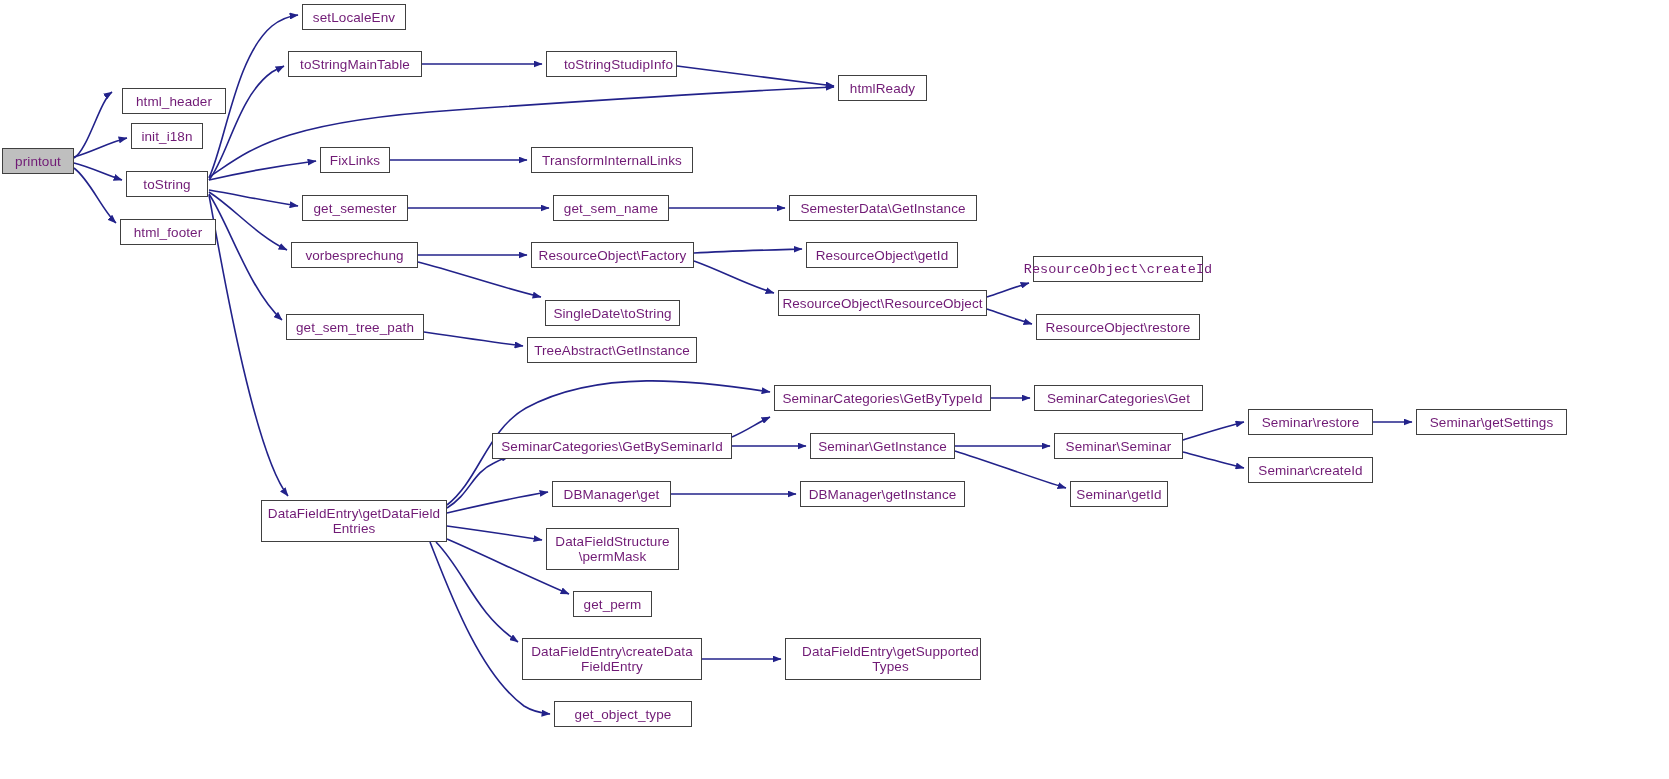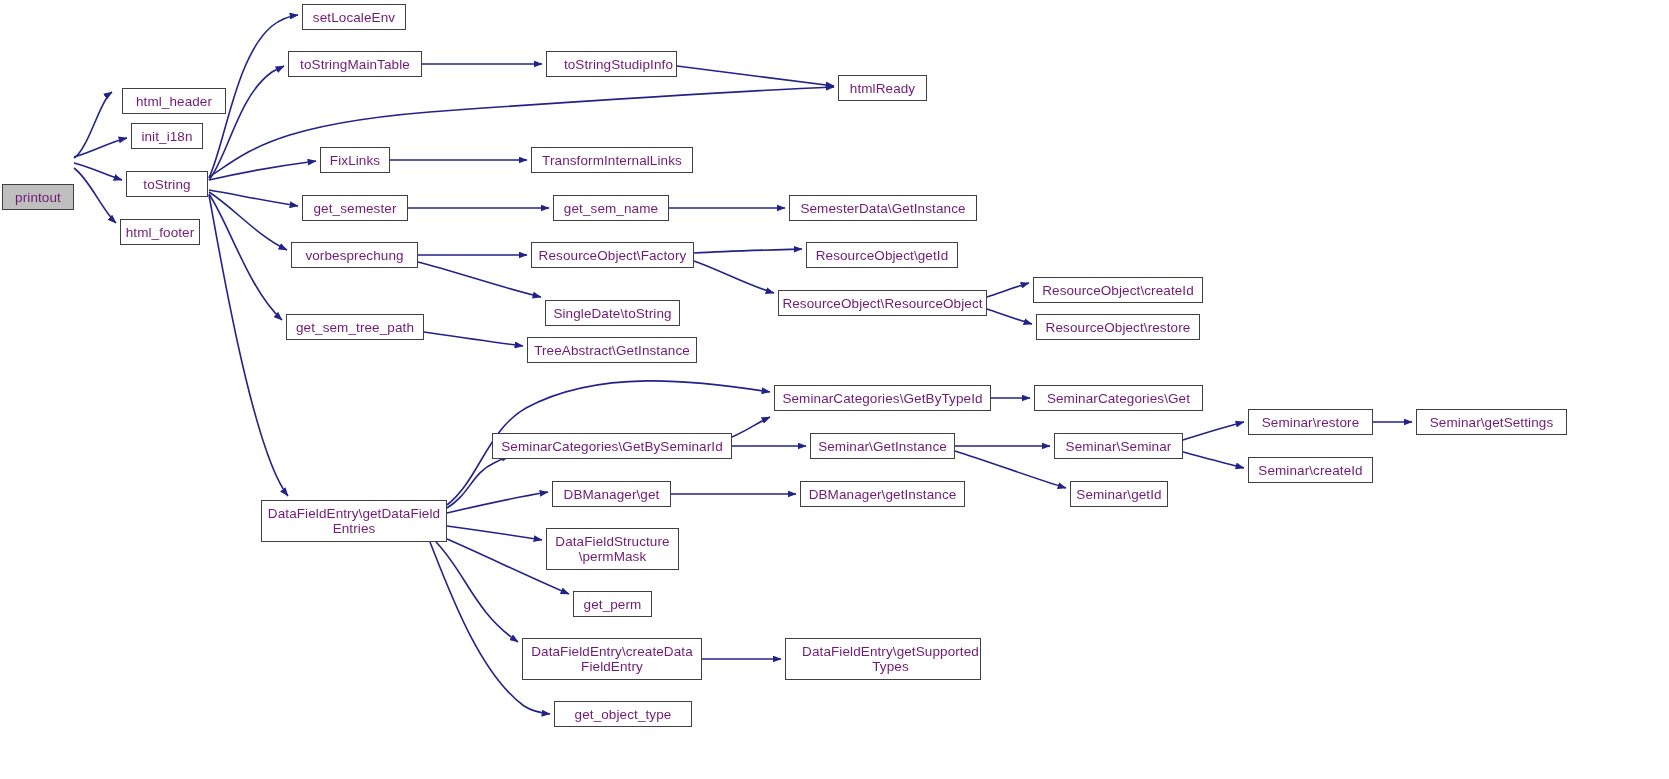--- a/index.html
+++ b/index.html
@@ -97,41 +97,41 @@
         <path d="M955,446 C986,446 1020,446 1050,446" fill="none" stroke="#22228a" stroke-width="1.6" marker-end="url(#arrow)"></path>
         <path d="M955,451 C990,462 1033,478 1066,488" fill="none" stroke="#22228a" stroke-width="1.6" marker-end="url(#arrow)"></path>
         <path d="M1183,440 C1202,434 1224,427 1244,422" fill="none" stroke="#22228a" stroke-width="1.6" marker-end="url(#arrow)"></path>
         <path d="M1183,452 C1202,457 1224,463 1244,468" fill="none" stroke="#22228a" stroke-width="1.6" marker-end="url(#arrow)"></path>
         <path d="M1373,422 C1386,422 1399,422 1412,422" fill="none" stroke="#22228a" stroke-width="1.6" marker-end="url(#arrow)"></path>
         <path d="M671,494 C712,494 756,494 796,494" fill="none" stroke="#22228a" stroke-width="1.6" marker-end="url(#arrow)"></path>
         <path d="M702,659 C728,659 755,659 781,659" fill="none" stroke="#22228a" stroke-width="1.6" marker-end="url(#arrow)"></path>
       </g>
   </svg>
   <div id="nodes">
-      <div class="node root" style="left: 2px; top: 148px; width: 72px; height: 26px; margin-top: 36px;"><span class="lbl">printout</span></div>
+      <div class="node root" style="left: 2px; top: 148px; width: 72px; height: 26px;"><span class="lbl">printout</span></div>
       <div class="node" style="left: 122px; top: 76px; width: 104px; height: 26px; margin-top: 12px;"><span class="lbl">html_header</span></div>
       <div class="node" style="left: 131px; top: 123px; width: 72px; height: 26px;"><span class="lbl">init_i18n</span></div>
       <div class="node" style="left: 126px; top: 171px; width: 82px; height: 26px;"><span class="lbl">toString</span></div>
-      <div class="node" style="left: 120px; top: 219px; width: 80px; height: 26px;"><span class="lbl">html_footer</span></div>
+      <div class="node" style="left: 120px; top: 219px; width: 96px; height: 26px;"><span class="lbl">html_footer</span></div>
       <div class="node" style="left: 302px; top: 4px; width: 104px; height: 26px;"><span class="lbl">setLocaleEnv</span></div>
       <div class="node" style="left: 288px; top: 51px; width: 134px; height: 26px;"><span class="lbl">toStringMainTable</span></div>
       <div class="node" style="left: 320px; top: 147px; width: 70px; height: 26px;"><span class="lbl">FixLinks</span></div>
       <div class="node" style="left: 302px; top: 195px; width: 106px; height: 26px;"><span class="lbl">get_semester</span></div>
       <div class="node" style="left: 291px; top: 242px; width: 127px; height: 26px;"><span class="lbl">vorbesprechung</span></div>
       <div class="node" style="left: 286px; top: 314px; width: 138px; height: 26px;"><span class="lbl">get_sem_tree_path</span></div>
       <div class="node" style="left: 546px; top: 51px; width: 131px; height: 26px; justify-content: flex-end;"><span class="lbl">toStringStudipInfo</span></div>
       <div class="node" style="left: 838px; top: 75px; width: 89px; height: 26px;"><span class="lbl">htmlReady</span></div>
       <div class="node" style="left: 531px; top: 147px; width: 162px; height: 26px;"><span class="lbl">TransformInternalLinks</span></div>
       <div class="node" style="left: 553px; top: 195px; width: 116px; height: 26px;"><span class="lbl">get_sem_name</span></div>
       <div class="node" style="left: 789px; top: 195px; width: 188px; height: 26px;"><span class="lbl">SemesterData\GetInstance</span></div>
       <div class="node" style="left: 531px; top: 242px; width: 163px; height: 26px;"><span class="lbl">ResourceObject\Factory</span></div>
       <div class="node" style="left: 806px; top: 242px; width: 152px; height: 26px;"><span class="lbl">ResourceObject\getId</span></div>
       <div class="node" style="left: 545px; top: 300px; width: 135px; height: 26px;"><span class="lbl">SingleDate\toString</span></div>
       <div class="node" style="left: 778px; top: 290px; width: 209px; height: 26px;"><span class="lbl">ResourceObject\ResourceObject</span></div>
-      <div class="node" style="left: 1033px; top: 277px; width: 170px; height: 26px;"><span class="lbl">ResourceObject\createId</span></div>
+      <div class="node" style="left: 1033px; top: 256px; width: 170px; height: 26px; font-family: Liberation Mono, monospace;"><span class="lbl">ResourceObject\createId</span></div>
       <div class="node" style="left: 1036px; top: 314px; width: 164px; height: 26px;"><span class="lbl">ResourceObject\restore</span></div>
       <div class="node" style="left: 527px; top: 337px; width: 170px; height: 26px;"><span class="lbl">TreeAbstract\GetInstance</span></div>
       <div class="node" style="left: 774px; top: 385px; width: 217px; height: 26px;"><span class="lbl">SeminarCategories\GetByTypeId</span></div>
       <div class="node" style="left: 1034px; top: 385px; width: 169px; height: 26px;"><span class="lbl">SeminarCategories\Get</span></div>
       <div class="node" style="left: 492px; top: 433px; width: 240px; height: 26px;"><span class="lbl">SeminarCategories\GetBySeminarId</span></div>
       <div class="node" style="left: 810px; top: 433px; width: 145px; height: 26px;"><span class="lbl">Seminar\GetInstance</span></div>
       <div class="node" style="left: 1054px; top: 433px; width: 129px; height: 26px;"><span class="lbl">Seminar\Seminar</span></div>
       <div class="node" style="left: 1248px; top: 409px; width: 125px; height: 26px;"><span class="lbl">Seminar\restore</span></div>
       <div class="node" style="left: 1416px; top: 409px; width: 151px; height: 26px;"><span class="lbl">Seminar\getSettings</span></div>
       <div class="node" style="left: 1248px; top: 457px; width: 125px; height: 26px;"><span class="lbl">Seminar\createId</span></div>

